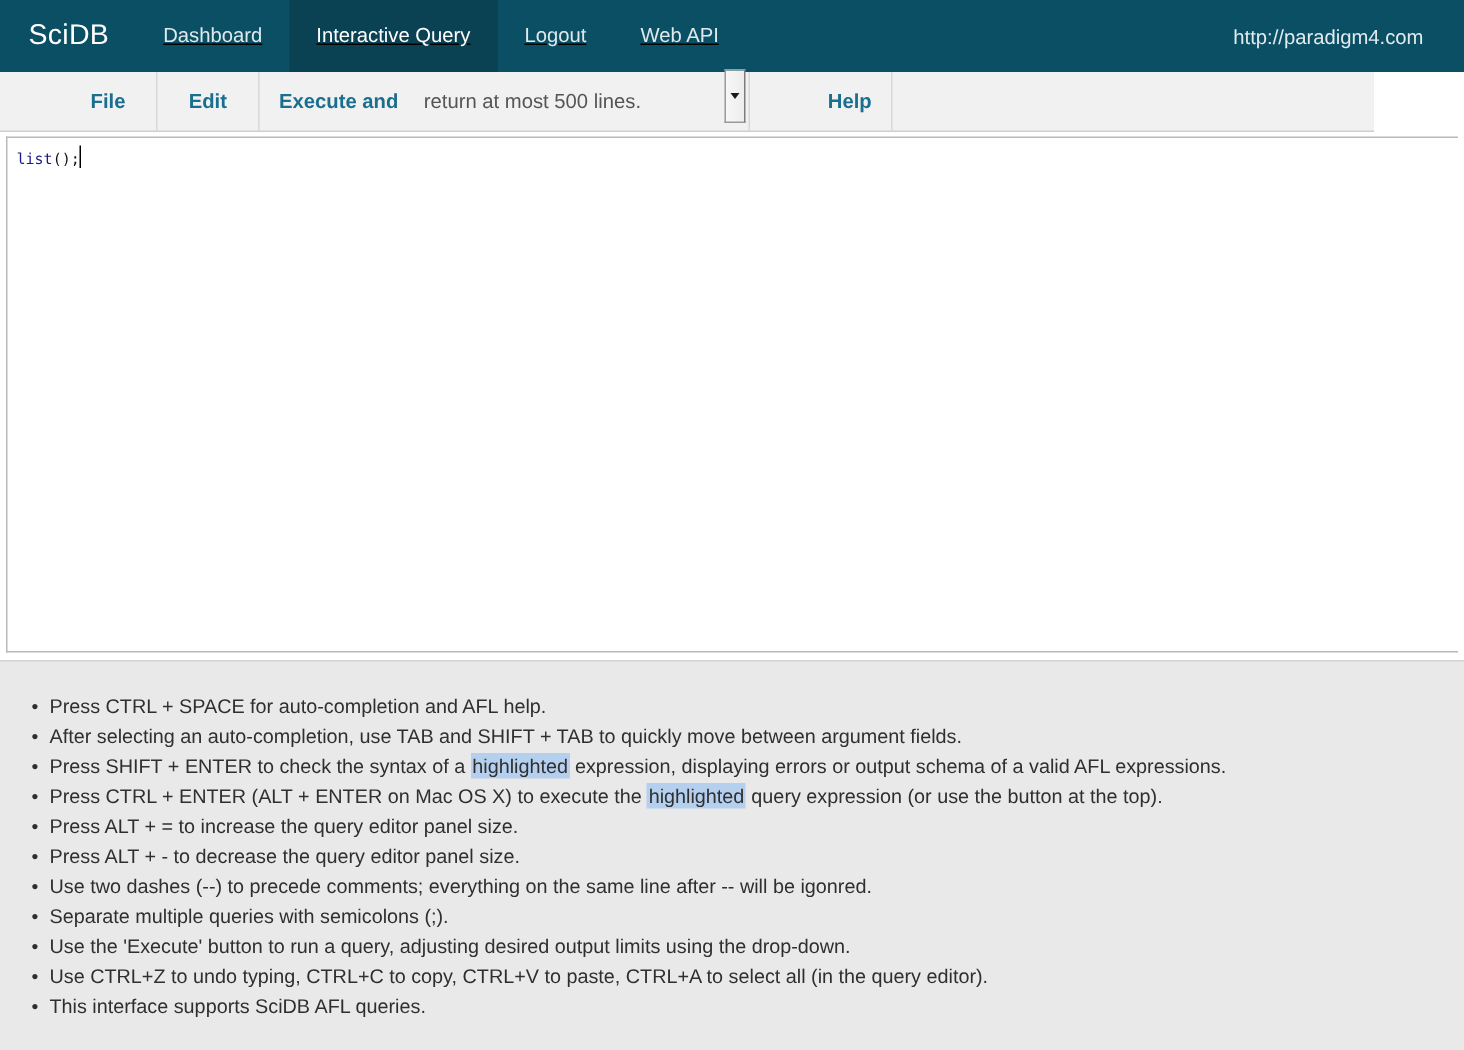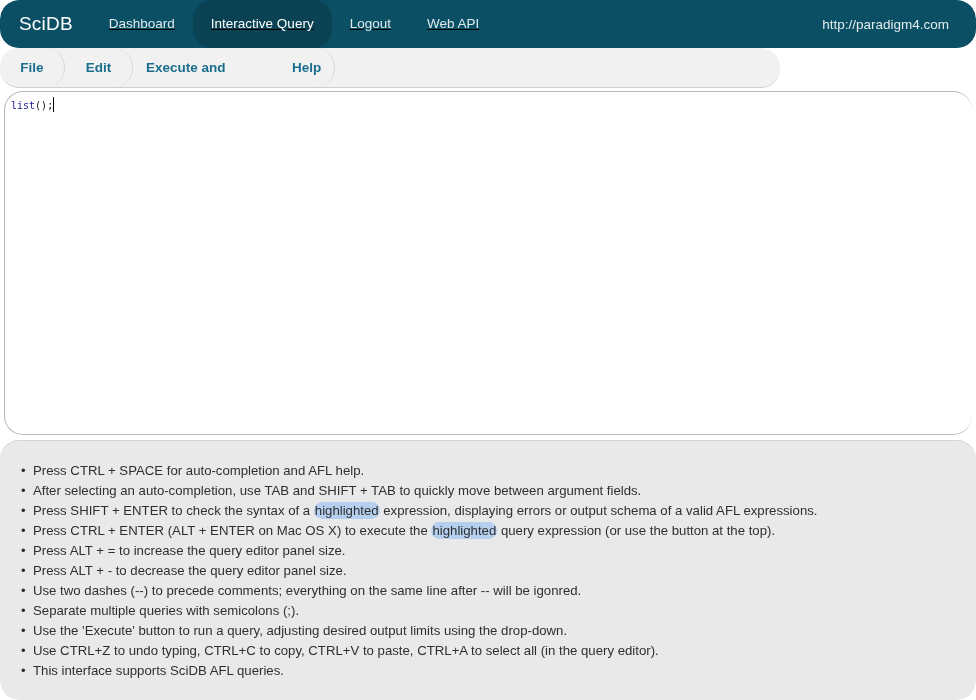--- a/index.html
+++ b/index.html
@@ -1,16 +1,16 @@
 <!DOCTYPE html>
 <html><head>
 <meta charset="utf-8">
 <title>SciDB Interactive Query</title>
 <style>
-  * { box-sizing: border-box; border-radius: 19px; }
+  * { box-sizing: border-box; }
   html, body {
     margin: 0;
     padding: 0;
     width: 976px;
     height: 700px;
     overflow: hidden;
     font-family: "Liberation Sans", sans-serif;
     background: #ffffff;
   }
 
@@ -56,26 +56,27 @@
     display: flex;
     align-items: center;
     padding-right: 27px;
     color: #e2ebee;
     font-size: 13.5px;
   }
 
   
   .toolbar {
     position: relative;
-    width: 780px;
+    width: 916px;
     height: 40px;
     background: #f1f1f1;
     border-bottom: 1px solid #cfcfcf;
     display: flex;
     align-items: stretch;
+    padding-left: 40px;
   }
   .tb-cell {
     display: flex;
     align-items: center;
     justify-content: center;
     border-right: 1px solid #d8d8d8;
     color: #1a6e8e;
     font-weight: bold;
     font-size: 13.5px;
     cursor: pointer;
@@ -225,20 +226,26 @@
     <div class="nav-item">Logout</div>
     <div class="nav-item">Web API</div>
   </div>
   <div class="nav-right">http://paradigm4.com</div>
 </div>
 
 <div class="toolbar">
   <div class="tb-cell tb-file">File</div>
   <div class="tb-cell tb-edit">Edit</div>
   <div class="tb-cell tb-exec">Execute and</div>
+  <div class="tb-select-wrap">
+    <span class="tb-select-text">return at most 500 lines.</span>
+    <span class="tb-select-btn">
+      <span class="caret"></span>
+    </span>
+  </div>
   <div class="tb-cell tb-help">Help</div>
   <div class="tb-rest"></div>
 </div>
 
 <div class="editor-wrap">
   <div class="editor">
     <div class="code-line"><span class="tok-fn">list</span><span class="tok-punct">();</span><span class="caret-bar"></span></div>
   </div>
 </div>
 

